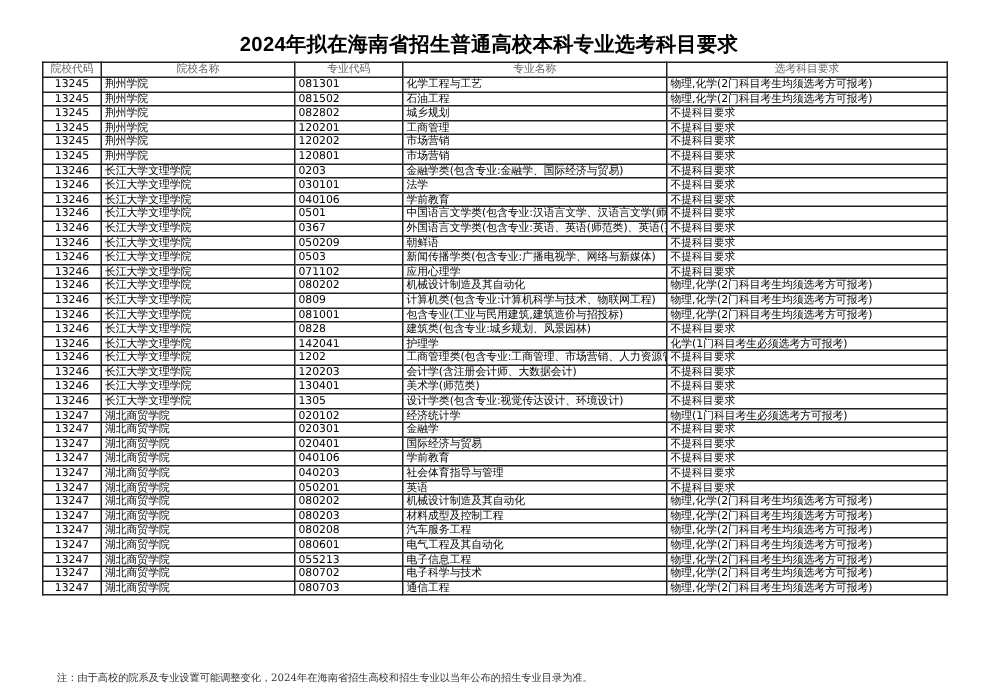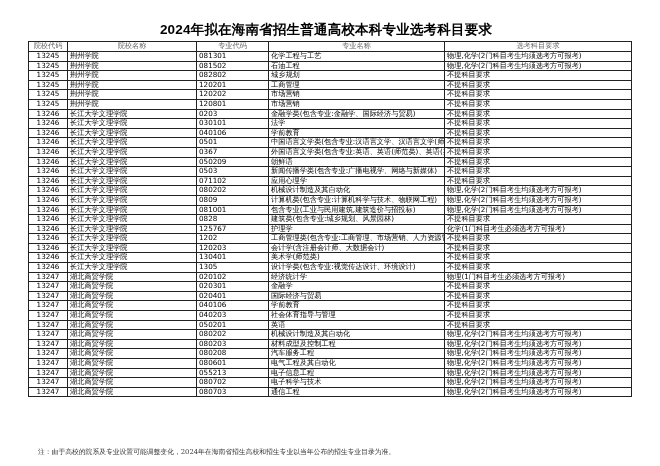--- a/index.html
+++ b/index.html
@@ -169,21 +169,21 @@
       <tr>
         <td class="c-code">13246</td>
         <td class="">长江大学文理学院</td>
         <td class="">0828</td>
         <td class="">建筑类(包含专业:城乡规划、风景园林)</td>
         <td class="">不提科目要求</td>
       </tr>
       <tr>
         <td class="c-code">13246</td>
         <td class="">长江大学文理学院</td>
-        <td class="">125767</td>
+        <td class="">142041</td>
         <td class="">护理学</td>
         <td class="">化学(1门科目考生必须选考方可报考)</td>
       </tr>
       <tr>
         <td class="c-code tall">13246</td>
         <td class="tall">长江大学文理学院</td>
         <td class="tall">1202</td>
         <td class="tall wrap">工商管理类(包含专业:工商管理、市场营销、人力资源管理)</td>
         <td class="tall">不提科目要求</td>
       </tr>

